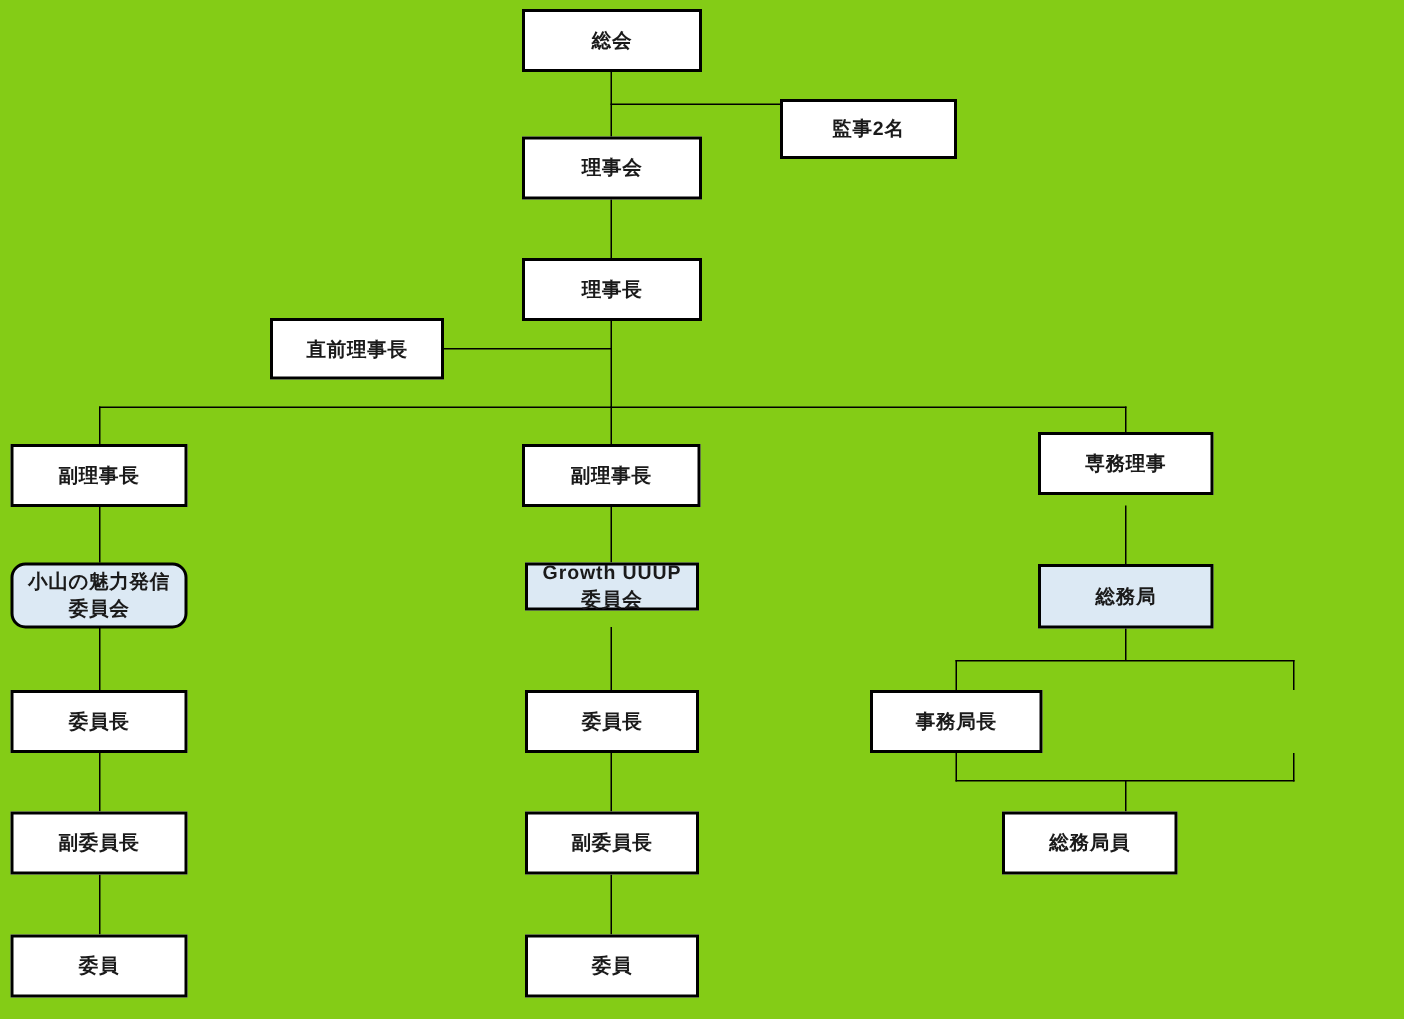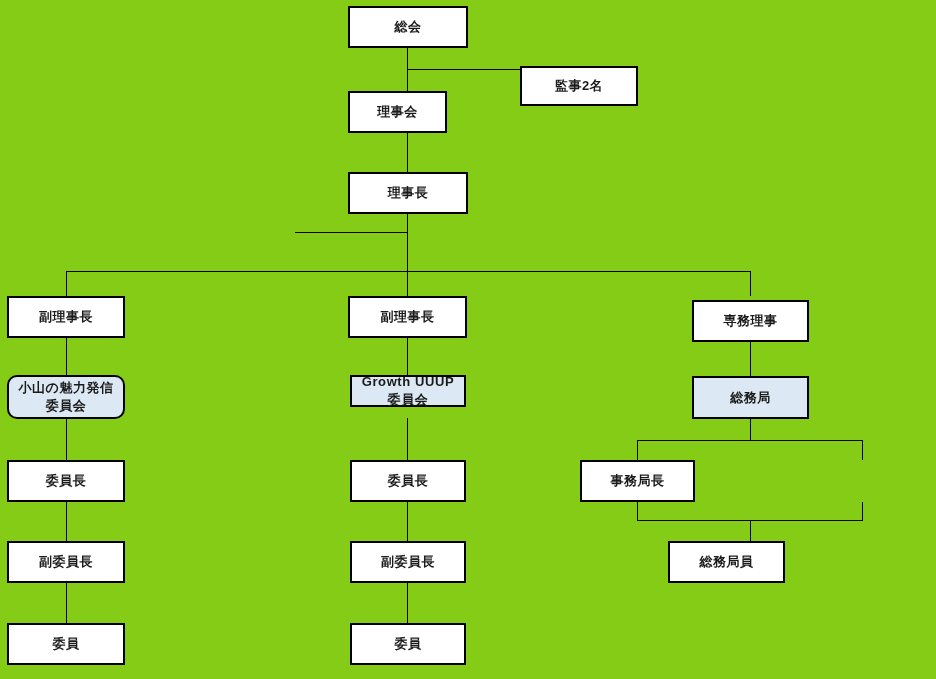--- a/index.html
+++ b/index.html
@@ -95,38 +95,41 @@
   <div class="conn thin-v" style="left:750px; top:520px; height:21px;"></div>
 
   <div class="node" style="left:348px; top:6px; width:120px; height:42px;">
     <span class="label">総会</span>
   </div>
 
   <div class="node" style="left:520px; top:50px; width:118px; height:40px;margin-top:16px;">
     <span class="label">監事2名</span>
   </div>
 
-  <div class="node" style="left:348px; top:91px; width:99px; height:42px;">
+  <div class="node" style="left:348px; top:91px; width:120px; height:42px;">
     <span class="label">理事会</span>
   </div>
 
   <div class="node" style="left:348px; top:172px; width:120px; height:42px;">
     <span class="label">理事長</span>
   </div>
 
+  <div class="node" style="left:180px; top:212px; width:116px; height:41px;">
+    <span class="label">直前理事長</span>
+  </div>
 
   <div class="node" style="left:7px; top:296px; width:118px; height:42px;">
     <span class="label">副理事長</span>
   </div>
 
   <div class="node" style="left:348px; top:296px; width:119px; height:42px;">
     <span class="label">副理事長</span>
   </div>
 
-  <div class="node" style="left:692px; top:300px; width:117px; height:42px;">
+  <div class="node" style="left:692px; top:288px; width:117px; height:42px;">
     <span class="label">専務理事</span>
   </div>
 
   <div class="node accent" style="left:7px; top:375px; width:118px; height:44px;border-radius:10px;">
     <span class="label">小山の魅力発信
 委員会</span>
   </div>
 
   <div class="node accent latin" style="left:350px; top:375px; width:116px; height:32px;">
     <span class="label">Growth  UUUP

